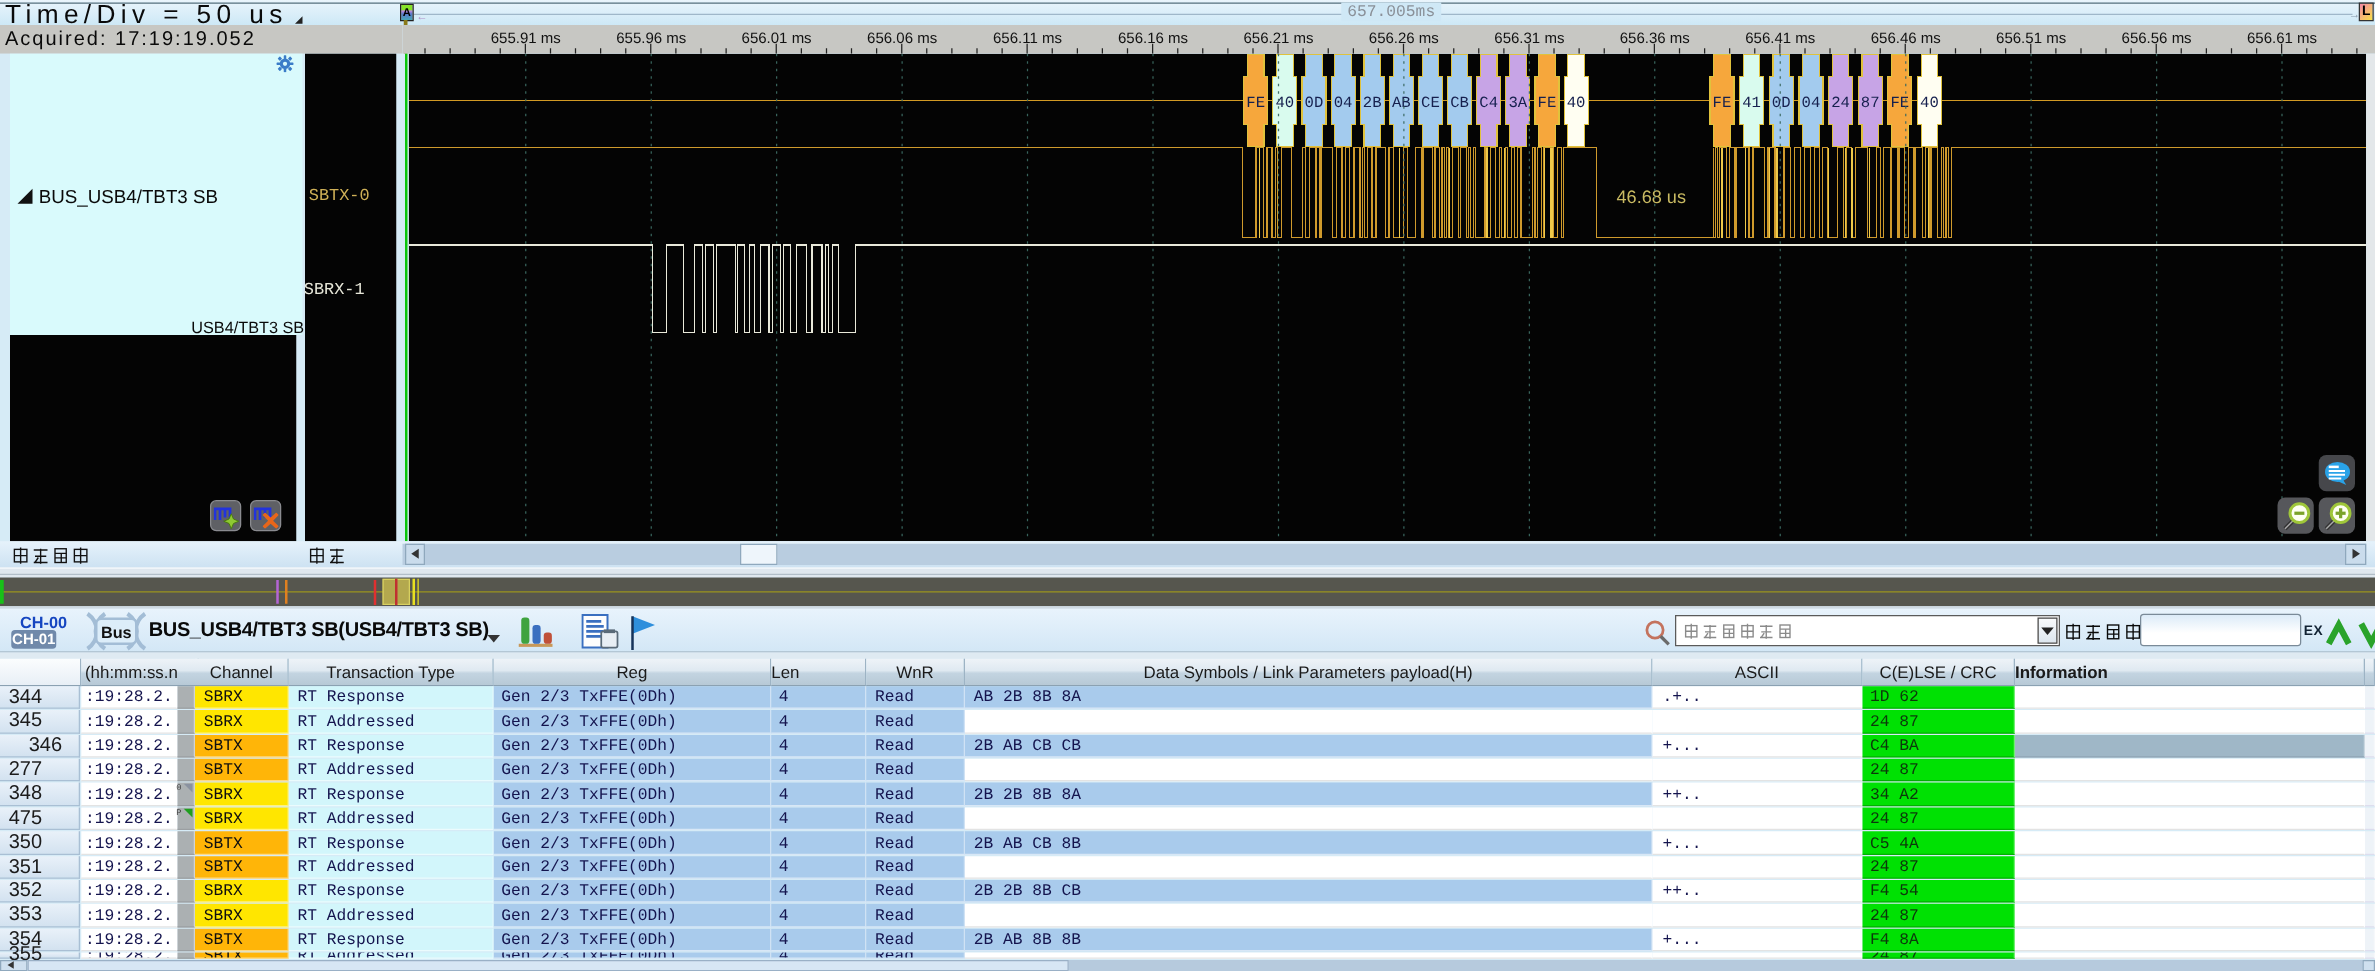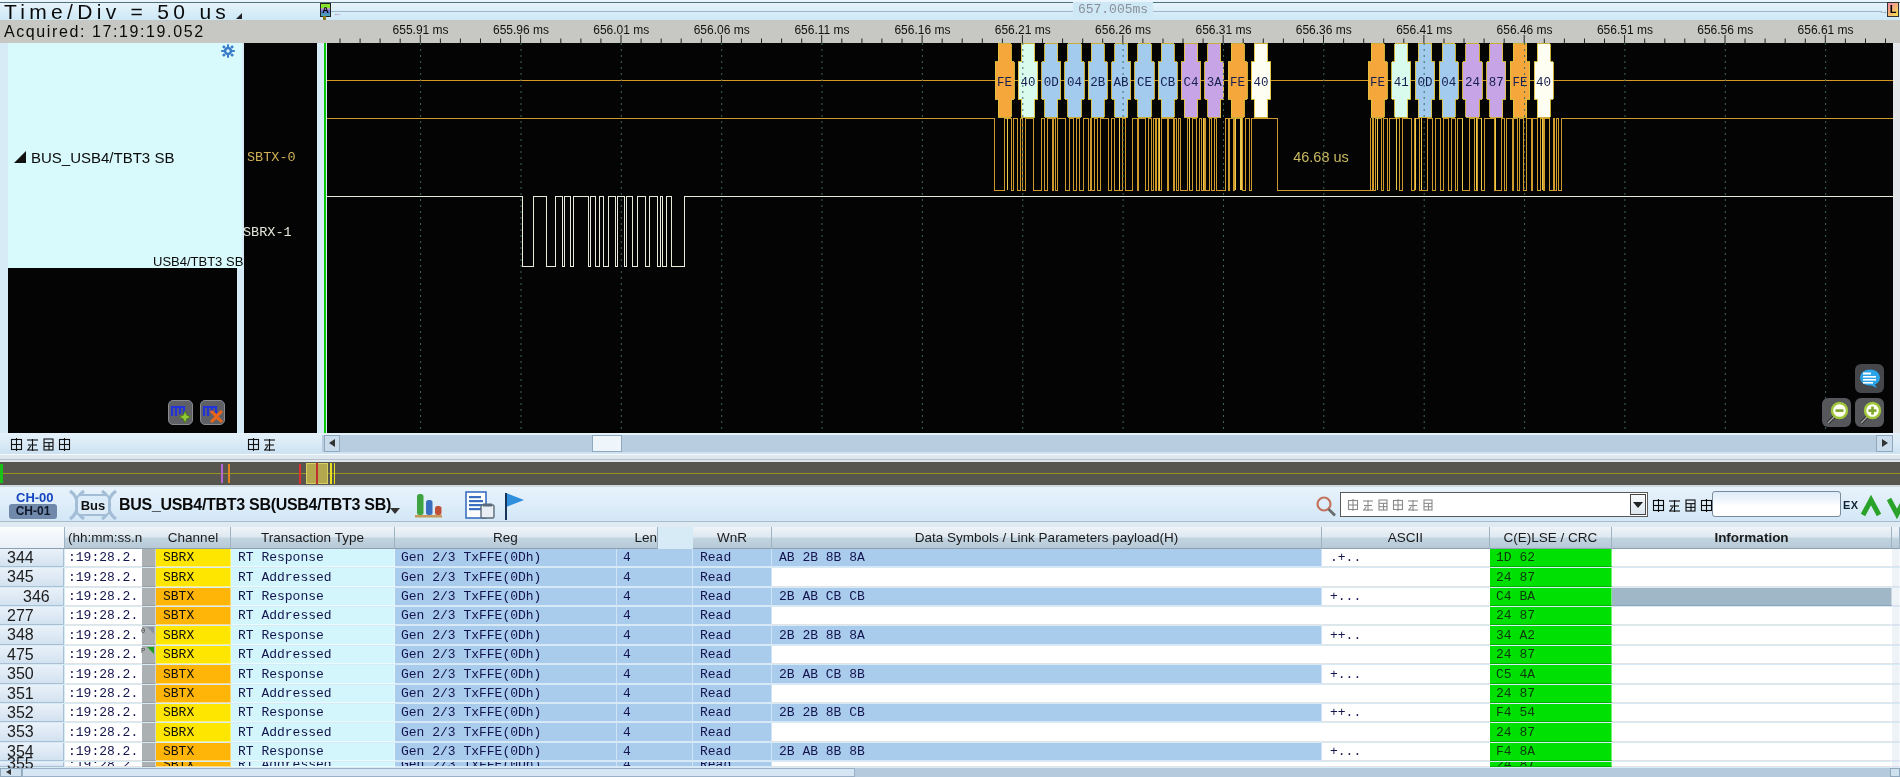--- a/index.html
+++ b/index.html
@@ -296,21 +296,21 @@
 <div class="abs" style="left:299px;top:464px;width:2px;height:20px;background:#e03030"></div>
 <div class="abs" style="left:306px;top:463px;width:22px;height:21px;background:#b3a84e;border:1px solid #d8d060;box-sizing:border-box"></div>
 <div class="abs" style="left:316px;top:463px;width:2px;height:21px;background:#c03030"></div>
 <div class="abs" style="left:330px;top:463px;width:2px;height:21px;background:#e8e020"></div>
 <div class="abs" style="left:334px;top:463px;width:1px;height:21px;background:#e8e020"></div>
 <div class="abs" style="left:0;top:485px;width:1900px;height:2px;background:#cfd9e2"></div>
 <div class="abs" style="left:0;top:487px;width:1900px;height:34px;background:linear-gradient(#e8f3fc,#d3e7f6)"></div>
 <div class="abs" style="left:0;top:521px;width:1900px;height:1px;background:#a9bcca"></div>
 <div class="abs" style="left:0;top:522px;width:1900px;height:5px;background:#dfeaf2"></div>
 <div class="abs" style="left:16px;top:490px;font:bold 13px 'Liberation Sans';color:#1545c0">CH-00</div>
-<div class="abs" style="left:9px;top:504px;width:48px;height:15px;background:#7089aa;border-radius:3px;font:bold 12px 'Liberation Sans';color:#0f172a;text-align:center;line-height:15px">CH-01</div>
+<div class="abs" style="left:9px;top:504px;width:36px;height:15px;background:#7089aa;border-radius:3px;font:bold 12px 'Liberation Sans';color:#ffffff;text-align:center;line-height:15px">CH-01</div>
 <svg class="abs" style="left:68px;top:489px" width="50" height="32" viewBox="0 0 50 32">
     <g stroke="#a3bdd6" stroke-width="3.2" fill="none">
       <path d="M2 2 C12 9 12 23 2 30"></path>
       <path d="M16 2 C6 9 6 23 16 30"></path>
       <path d="M34 2 C44 9 44 23 34 30"></path>
       <path d="M48 2 C38 9 38 23 48 30"></path>
     </g>
     <rect x="9" y="6" width="32" height="20" rx="4" fill="#dcedf9" stroke="#a3bdd6" stroke-width="2"></rect>
     <text x="25" y="21" font-family="Liberation Sans" font-size="13" font-weight="bold" fill="#111" text-anchor="middle">Bus</text>
   </svg>
@@ -389,26 +389,26 @@
 <div class="abs" style="left:1843px;top:499px;font:bold 11px 'Liberation Sans';color:#123;letter-spacing:0.5px">EX</div>
 <svg class="abs" style="left:1860px;top:494px" width="40" height="25" viewBox="0 0 40 25">
     <path d="M3 21 L11 6 L19 21" stroke="#2aa32a" stroke-width="5" fill="none"></path>
     <path d="M29 5 L37 20 L45 5" stroke="#2aa32a" stroke-width="5" fill="none"></path>
   </svg>
 <div style="position:absolute;left:0px;top:527px;width:64px;height:21px;background:linear-gradient(#fbfdfe,#e8eff6);border-right:1px solid #9db3c4;border-bottom:1px solid #8ba1b2"></div>
 <div style="position:absolute;left:65px;top:527px;width:90px;height:21px;background:linear-gradient(#eef3f8,#dfe9f1 45%,#c3d4e1 55%,#b7c9d6);border-right:1px solid #9db3c4;border-bottom:1px solid #8ba1b2;font:normal 13.5px 'Liberation Sans';color:#1a1a1a;text-align:left;line-height:21px;white-space:nowrap;overflow:hidden;padding-left:3px">(hh:mm:ss.n</div>
 <div style="position:absolute;left:156px;top:527px;width:74px;height:21px;background:linear-gradient(#eef3f8,#dfe9f1 45%,#c3d4e1 55%,#b7c9d6);border-right:1px solid #9db3c4;border-bottom:1px solid #8ba1b2;font:normal 13.5px 'Liberation Sans';color:#1a1a1a;text-align:center;line-height:21px;white-space:nowrap;overflow:hidden;padding-left:0px">Channel</div>
 <div style="position:absolute;left:231px;top:527px;width:163px;height:21px;background:linear-gradient(#eef3f8,#dfe9f1 45%,#c3d4e1 55%,#b7c9d6);border-right:1px solid #9db3c4;border-bottom:1px solid #8ba1b2;font:normal 13.5px 'Liberation Sans';color:#1a1a1a;text-align:center;line-height:21px;white-space:nowrap;overflow:hidden;padding-left:0px">Transaction Type</div>
 <div style="position:absolute;left:395px;top:527px;width:221px;height:21px;background:linear-gradient(#eef3f8,#dfe9f1 45%,#c3d4e1 55%,#b7c9d6);border-right:1px solid #9db3c4;border-bottom:1px solid #8ba1b2;font:normal 13.5px 'Liberation Sans';color:#1a1a1a;text-align:center;line-height:21px;white-space:nowrap;overflow:hidden;padding-left:0px">Reg</div>
-<div style="position:absolute;left:582px;top:527px;width:75px;height:21px;background:linear-gradient(#eef3f8,#dfe9f1 45%,#c3d4e1 55%,#b7c9d6);border-right:1px solid #9db3c4;border-bottom:1px solid #8ba1b2;font:normal 13.5px 'Liberation Sans';color:#1a1a1a;text-align:right;line-height:21px;white-space:nowrap;overflow:hidden;padding-left:0px">Len</div>
+<div style="position:absolute;left:617px;top:527px;width:75px;height:21px;background:linear-gradient(#eef3f8,#dfe9f1 45%,#c3d4e1 55%,#b7c9d6);border-right:1px solid #9db3c4;border-bottom:1px solid #8ba1b2;font:normal 13.5px 'Liberation Sans';color:#1a1a1a;text-align:left;line-height:21px;white-space:nowrap;overflow:hidden;padding-left:0px">Len</div>
 <div style="position:absolute;left:693px;top:527px;width:78px;height:21px;background:linear-gradient(#eef3f8,#dfe9f1 45%,#c3d4e1 55%,#b7c9d6);border-right:1px solid #9db3c4;border-bottom:1px solid #8ba1b2;font:normal 13.5px 'Liberation Sans';color:#1a1a1a;text-align:center;line-height:21px;white-space:nowrap;overflow:hidden;padding-left:0px">WnR</div>
 <div style="position:absolute;left:772px;top:527px;width:549px;height:21px;background:linear-gradient(#eef3f8,#dfe9f1 45%,#c3d4e1 55%,#b7c9d6);border-right:1px solid #9db3c4;border-bottom:1px solid #8ba1b2;font:normal 13.5px 'Liberation Sans';color:#1a1a1a;text-align:center;line-height:21px;white-space:nowrap;overflow:hidden;padding-left:0px">Data Symbols / Link Parameters payload(H)</div>
 <div style="position:absolute;left:1322px;top:527px;width:167px;height:21px;background:linear-gradient(#eef3f8,#dfe9f1 45%,#c3d4e1 55%,#b7c9d6);border-right:1px solid #9db3c4;border-bottom:1px solid #8ba1b2;font:normal 13.5px 'Liberation Sans';color:#1a1a1a;text-align:center;line-height:21px;white-space:nowrap;overflow:hidden;padding-left:0px">ASCII</div>
 <div style="position:absolute;left:1490px;top:527px;width:121px;height:21px;background:linear-gradient(#eef3f8,#dfe9f1 45%,#c3d4e1 55%,#b7c9d6);border-right:1px solid #9db3c4;border-bottom:1px solid #8ba1b2;font:normal 13.5px 'Liberation Sans';color:#1a1a1a;text-align:center;line-height:21px;white-space:nowrap;overflow:hidden;padding-left:0px">C(E)LSE / CRC</div>
-<div style="position:absolute;left:1612px;top:527px;width:279px;height:21px;background:linear-gradient(#eef3f8,#dfe9f1 45%,#c3d4e1 55%,#b7c9d6);border-right:1px solid #9db3c4;border-bottom:1px solid #8ba1b2;font:bold 13.5px 'Liberation Sans';color:#1a1a1a;text-align:center;line-height:21px;white-space:nowrap;overflow:hidden;padding-left:0px">Information</div>
+<div style="position:absolute;left:1612px;top:527px;width:279px;height:21px;background:linear-gradient(#eef3f8,#dfe9f1 45%,#c3d4e1 55%,#b7c9d6);border-right:1px solid #9db3c4;border-bottom:1px solid #8ba1b2;font:bold 13.5px 'Liberation Sans';color:#1a1a1a;line-height:21px;white-space:nowrap;overflow:hidden;padding-left:0px">Information</div>
 <div style="position:absolute;left:1892px;top:527px;width:7px;height:21px;background:linear-gradient(#eef3f8,#dfe9f1 45%,#c3d4e1 55%,#b7c9d6);border-right:1px solid #9db3c4;border-bottom:1px solid #8ba1b2;font:normal 13.5px 'Liberation Sans';color:#1a1a1a;text-align:center;line-height:21px;white-space:nowrap;overflow:hidden;padding-left:0px"></div>
 <div style="position:absolute;left:0px;top:549px;width:64px;height:18px;background:linear-gradient(#e9f1f9,#d3e2f0);border-bottom:1px solid #a9bfd4;border-right:1px solid #a9bfd4;font:16px 'Liberation Sans';color:#1c1c1c;line-height:17px;padding-left:7px;box-sizing:border-box">344</div>
 <div style="position:absolute;left:65px;top:549px;width:77px;height:18px;background:#ffffff;border-bottom:1px solid #e3e3e3;border-right:1px solid rgba(255,255,255,0.45);font:13px 'Liberation Mono';color:#14144e;line-height:18px;white-space:pre;overflow:hidden;padding-left:3px;box-sizing:border-box">:19:28.2.</div>
 <div style="position:absolute;left:142px;top:549px;width:14px;height:18px;background:#abb0b2;border-bottom:1px solid #9b9fa2;border-right:1px solid rgba(255,255,255,0.45);font:13px 'Liberation Mono';color:#333;line-height:18px;white-space:pre;overflow:hidden;padding-left:0px;box-sizing:border-box"></div>
 <div style="position:absolute;left:156px;top:549px;width:75px;height:18px;background:#ffe600;border-bottom:1px solid rgba(255,255,255,0.5);border-right:1px solid rgba(255,255,255,0.45);font:13px 'Liberation Mono';color:#101010;line-height:18px;white-space:pre;overflow:hidden;padding-left:7px;box-sizing:border-box">SBRX</div>
 <div style="position:absolute;left:231px;top:549px;width:164px;height:18px;background:#d2f6fb;border-bottom:1px solid rgba(255,255,255,0.55);border-right:1px solid rgba(255,255,255,0.45);font:13px 'Liberation Mono';color:#14144e;line-height:18px;white-space:pre;overflow:hidden;padding-left:7px;box-sizing:border-box">RT Response</div>
 <div style="position:absolute;left:395px;top:549px;width:222px;height:18px;background:#a9cbec;border-bottom:1px solid rgba(255,255,255,0.55);border-right:1px solid rgba(255,255,255,0.45);font:13px 'Liberation Mono';color:#14144e;line-height:18px;white-space:pre;overflow:hidden;padding-left:6px;box-sizing:border-box">Gen 2/3 TxFFE(0Dh)</div>
 <div style="position:absolute;left:617px;top:549px;width:76px;height:18px;background:#a9cbec;border-bottom:1px solid rgba(255,255,255,0.55);border-right:1px solid rgba(255,255,255,0.45);font:13px 'Liberation Mono';color:#14144e;line-height:18px;white-space:pre;overflow:hidden;padding-left:6px;box-sizing:border-box">4</div>
 <div style="position:absolute;left:693px;top:549px;width:79px;height:18px;background:#a9cbec;border-bottom:1px solid rgba(255,255,255,0.55);border-right:1px solid rgba(255,255,255,0.45);font:13px 'Liberation Mono';color:#14144e;line-height:18px;white-space:pre;overflow:hidden;padding-left:7px;box-sizing:border-box">Read</div>
 <div style="position:absolute;left:772px;top:549px;width:550px;height:18px;background:#a9cbec;border-bottom:1px solid rgba(255,255,255,0.55);border-right:1px solid rgba(255,255,255,0.45);font:13px 'Liberation Mono';color:#14144e;line-height:18px;white-space:pre;overflow:hidden;padding-left:7px;box-sizing:border-box">AB 2B 8B 8A</div>

